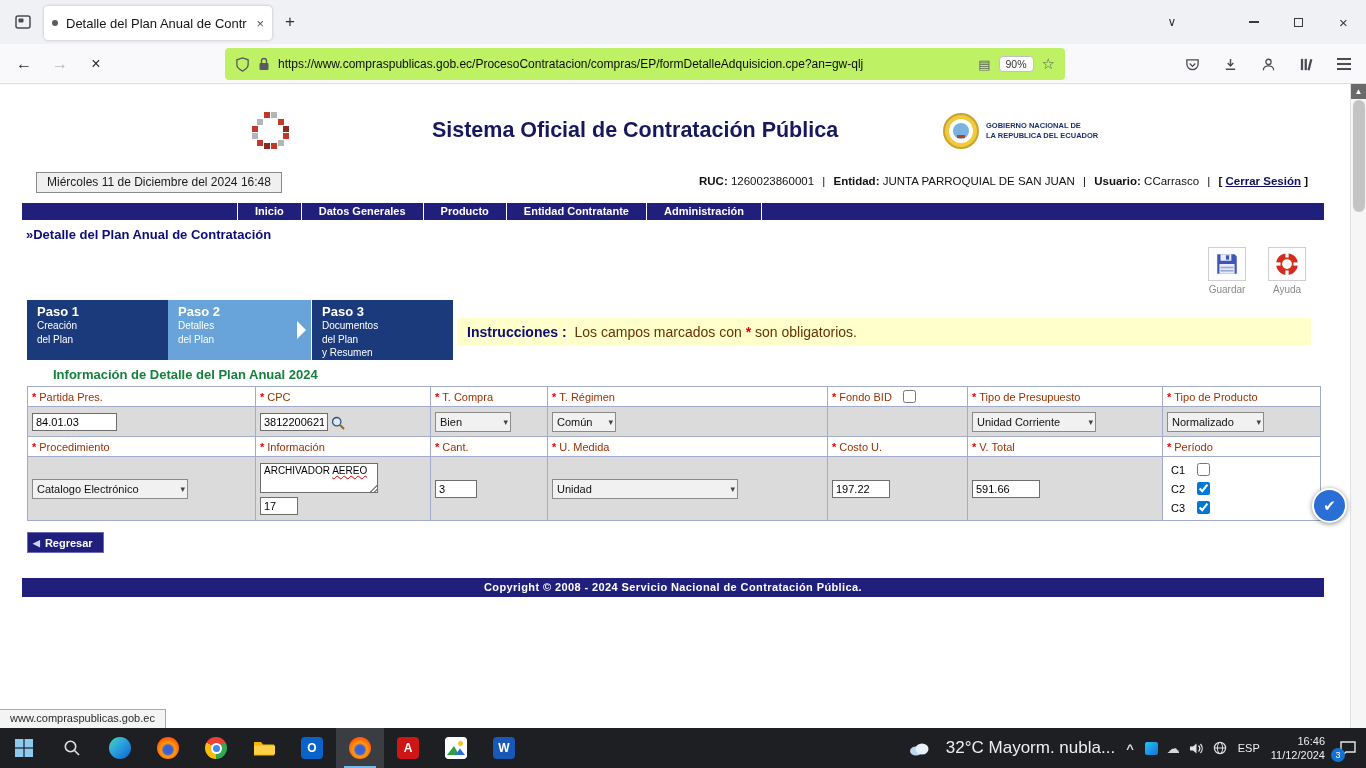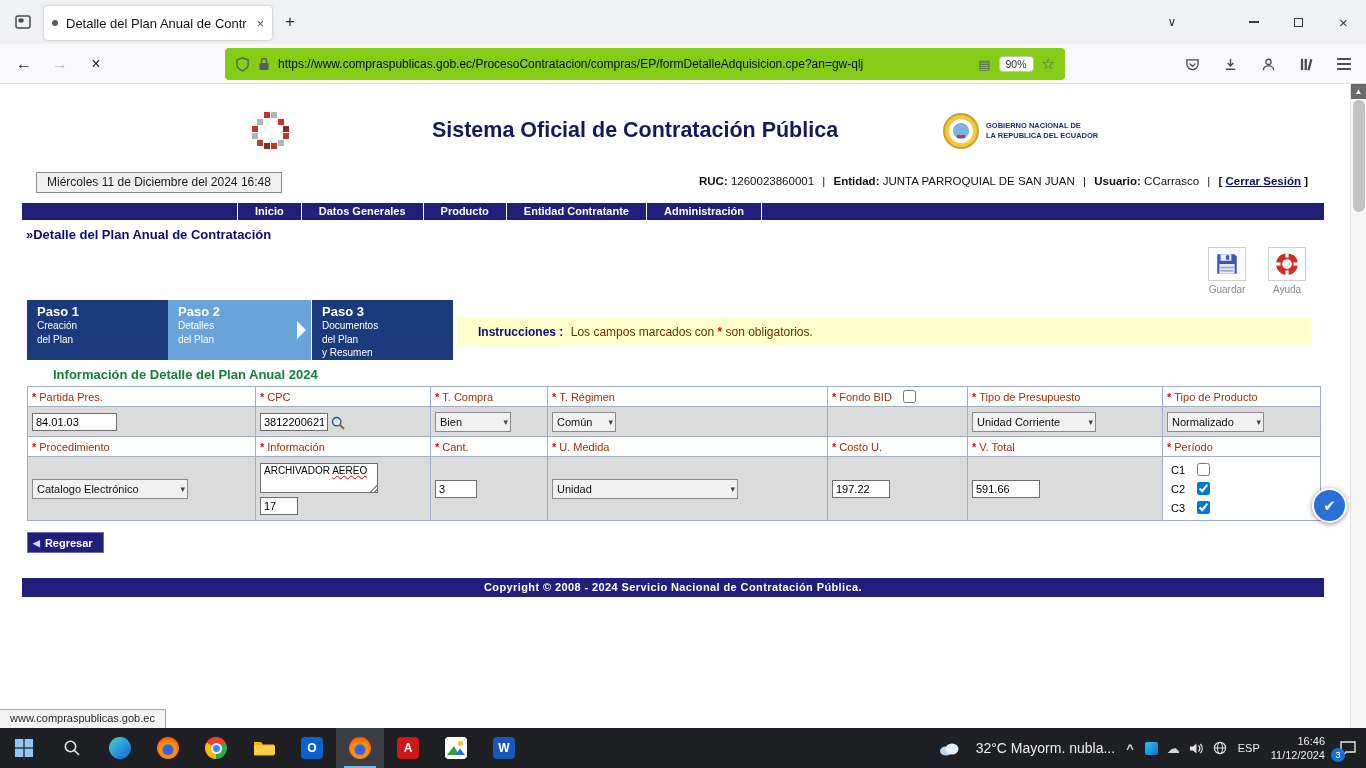--- a/index.html
+++ b/index.html
@@ -16,21 +16,21 @@
   .newtab { width:28px; height:28px; margin-left:4px; display:flex; align-items:center; justify-content:center; font-size:17px; color:#2f2f33; border-radius:4px; }
   .tablist-btn { position:absolute; right:176px; top:0; width:36px; height:44px; display:flex; align-items:center; justify-content:center; font-size:12px; color:#333; }
   .wincontrols { position:absolute; right:0; top:0; height:44px; display:flex; }
   .wc { width:45px; height:44px; display:flex; align-items:center; justify-content:center; color:#3a3a3a; font-size:15px; }
   .minbar { width:10px; height:1.5px; background:#3a3a3a; }
   .maxbox { width:9px; height:9px; border:1.2px solid #3a3a3a; }
 
   .toolbar { position:absolute; top:44px; left:0; width:100%; height:40px; background:#f9f9fb; border-bottom:1px solid #dcdce1; }
   .navbtn { position:absolute; top:4px; width:32px; height:32px; display:flex; align-items:center; justify-content:center; font-size:16px; color:#2a2a2e; border-radius:4px; }
   .navbtn.disabled { color:#b8b8bf; }
-  .urlbar { position:absolute; left:225px; top:4px; width:840px; height:32px; background:#84cc16; border-radius:4px; display:flex; align-items:center; gap:8px; padding:0 10px; }
+  .urlbar { position:absolute; left:225px; top:4px; width:840px; height:32px; background:#bef264; border-radius:4px; display:flex; align-items:center; gap:8px; padding:0 10px; }
   .urltext { flex:1; font-size:12px; color:#0c0c0d; white-space:nowrap; overflow:hidden; }
   .zoompill { font-size:10.5px; color:#333; background:#fff; border:1px solid #c0c0c8; border-radius:4px; padding:1px 6px; }
   .glyphbtn { color:#5a5a62; font-size:13px; }
   .tb-right { position:absolute; right:6px; top:4px; display:flex; gap:6px; }
   .tb-right .ibtn { width:32px; height:32px; display:flex; align-items:center; justify-content:center; border-radius:4px; }
   .burger { display:flex; flex-direction:column; gap:3px; }
   .burger i { width:14px; height:1.8px; background:#4a4a52; }
 
   
   .page { position:absolute; top:84px; left:0; width:1350px; height:644px; background:#fff; font-size:12px; }
@@ -62,21 +62,21 @@
   #act-help { left:1260px; }
 
   .step { position:absolute; top:216px; height:60px; color:#fff; padding:4px 0 0 10px; }
   .step .st { font-size:13px; font-weight:bold; }
   .step .sl { font-size:10px; line-height:1.35; }
   #step1 { left:27px; width:168px; background:#1a3a7c; }
   #step2 { left:168px; width:143px; background:#68a3d9; }
   #step2::after { content:""; position:absolute; right:5px; top:21px; border-left:9px solid #fff; border-top:9px solid transparent; border-bottom:9px solid transparent; }
   #step3 { left:312px; width:141px; background:#1a3a7c; }
 
-  .instructions { position:absolute; left:457px; top:234px; width:854px; height:28px; background:#ffffcc; line-height:28px; padding-left:21px; font-size:12px; color:#663300; }
+  .instructions { position:absolute; left:457px; top:234px; width:854px; height:28px; background:#ffffcc; line-height:28px; padding-left:10px; font-size:14px; color:#663300; }
   .instructions .ilbl { color:#0c0c7a; font-weight:bold; margin-right:4px; }
   .rstar { color:#ee0000; font-weight:bold; }
 
   .section-title { position:absolute; left:26px; top:283px; font-size:13px; font-weight:bold; color:#15803d;margin-left:27px; }
 
   table.plan { position:absolute; left:27px; top:302px; width:1293px; border-collapse:collapse; table-layout:fixed; font-size:11px; }
   table.plan th, table.plan td { border:1px solid #a3abcc; }
   tr.hrow th { background:#fff; color:#9c3000; font-weight:normal; text-align:left; padding:3px 0 3px 4px; height:20px; }
   tr.hrow .rstar { margin-right:3px; }
   tr.irow td { background:#dbdbdb; padding:3px 0 3px 4px; height:30px; vertical-align:middle; }
@@ -116,21 +116,21 @@
   .ic-ffx { background:radial-gradient(circle at 50% 58%,#3b5fd9 0 26%,#ff9b06 40%,#ff5b0e 70%,#e8322e 100%); }
   .ic-chrome { background:conic-gradient(from -60deg,#ea4335 0 120deg,#34a853 120deg 240deg,#fbbc05 240deg 360deg); position:relative; }
   .ic-chrome i { position:absolute; inset:5.5px; border-radius:50%; background:#fff; }
   .ic-chrome b { position:absolute; inset:7.5px; border-radius:50%; background:#4285f4; }
   .sq { width:22px; height:22px; border-radius:4px; display:flex; align-items:center; justify-content:center; color:#fff; font-weight:bold; font-size:12px; }
   .ic-outlook { background:#0a63c9; } .ic-outlook::after { content:"O"; }
   .ic-acrobat { background:#cf1616; } .ic-acrobat::after { content:"A"; }
   .ic-word { background:#1859b8; } .ic-word::after { content:"W"; }
   .ic-photos { background:#fff; position:relative; overflow:hidden; }
   .tray { margin-left:auto; display:flex; align-items:center; gap:11px; padding-right:6px; }
-  .weather { display:flex; align-items:center; gap:17px; font-size:14px; white-space:nowrap; cursor:pointer; }
+  .weather { display:flex; align-items:center; gap:17px; font-size:17px; white-space:nowrap; cursor:pointer; }
   .chev { font-size:13px; font-weight:bold; color:#ddd; cursor:pointer; }
   .trayic { display:flex; align-items:center; gap:9px; }
   .tray-colored { width:13px; height:13px; border-radius:2px; background:linear-gradient(135deg,#25c4f0,#1470d8); }
   .cloudg { font-size:13px; color:#d8d8d8; }
   .lang { font-size:11px; }
   .clock { font-size:11px; line-height:1.3; text-align:right; cursor:pointer; }
   .notif { position:relative; width:24px; height:24px; display:flex; align-items:center; justify-content:center; cursor:pointer; }
   .badge { position:absolute; left:-5px; bottom:-2px; width:14px; height:14px; border-radius:50%; background:#1273d4; color:#fff; font-size:9px; display:flex; align-items:center; justify-content:center; }
 </style>
 </head>

